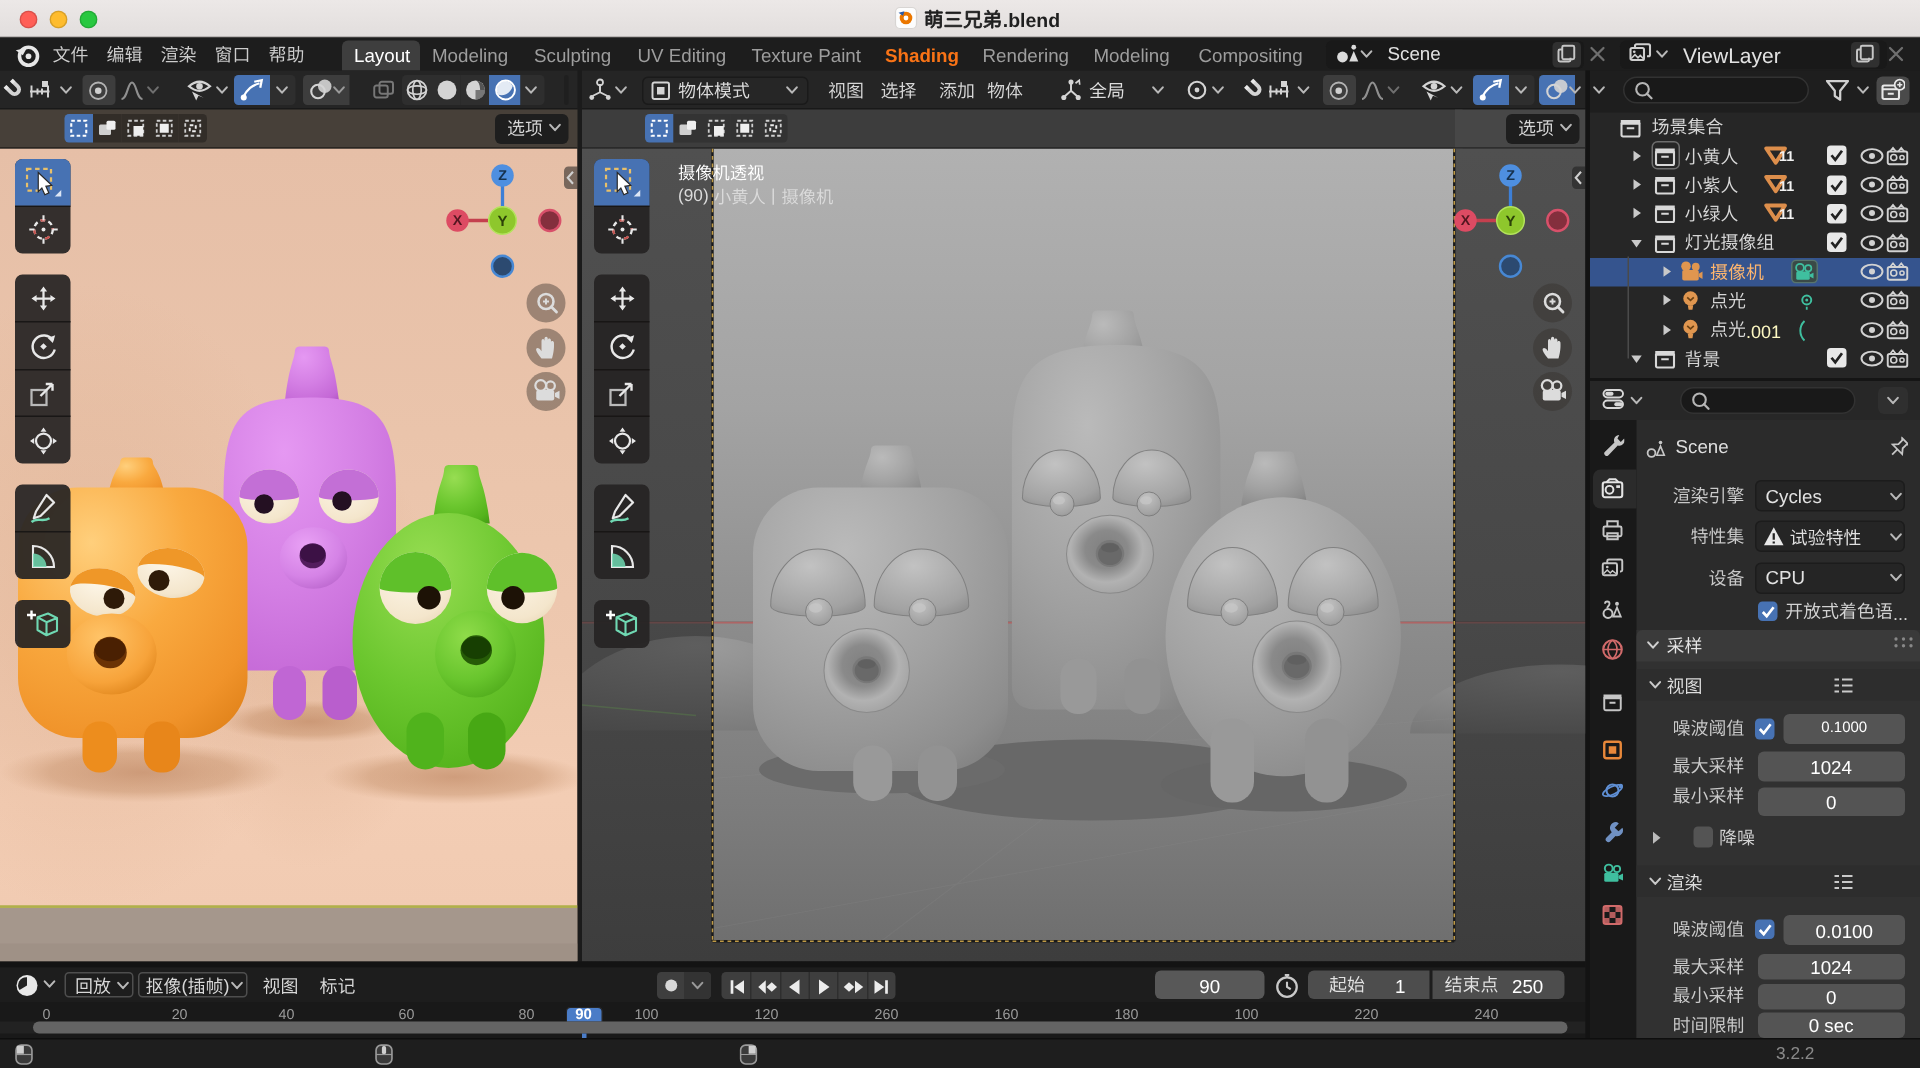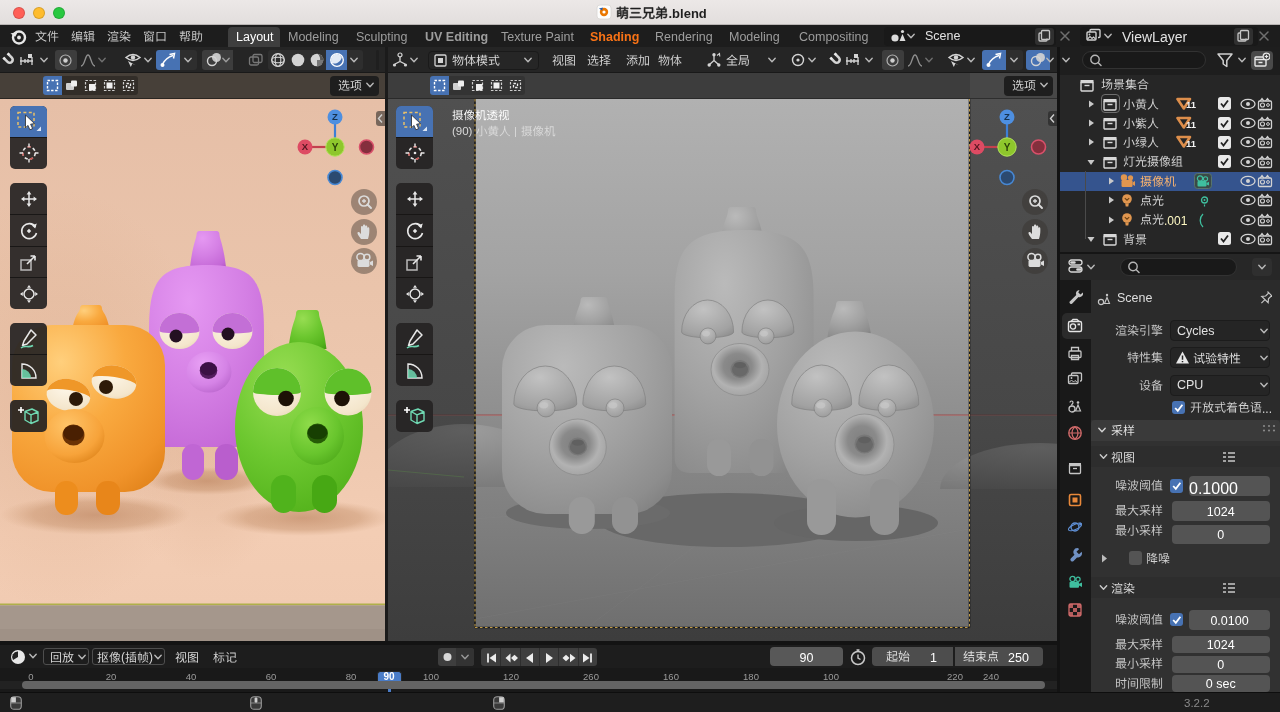--- a/index.html
+++ b/index.html
@@ -143,21 +143,21 @@
 <svg style="position:absolute;left:179.0px;top:29.70px;" width="24.0" height="13.4" viewBox="0 -900 2000 1120" fill="#cccccc">
     <g transform="scale(1,-1)">
       <use href="#g12" x="0"></use>
       <use href="#g13" x="1000"></use>
     </g>
   </svg>
 <div style="position:absolute;left:228px;top:27px;width:52px;height:20px;background:#3e3e3e;border-radius:4px 4px 0 0;"></div>
 <div style="position:absolute;left:236px;top:31px;font-size:12.5px;color:#ffffff;font-weight:400;white-space:nowrap;line-height:1;">Layout</div>
 <div style="position:absolute;left:288px;top:31px;font-size:12.5px;color:#9d9d9d;font-weight:400;white-space:nowrap;line-height:1;">Modeling</div>
 <div style="position:absolute;left:356px;top:31px;font-size:12.5px;color:#9d9d9d;font-weight:400;white-space:nowrap;line-height:1;">Sculpting</div>
-<div style="position:absolute;left:425px;top:31px;font-size:12.5px;color:#9d9d9d;font-weight:700;white-space:nowrap;line-height:1;">UV Editing</div>
+<div style="position:absolute;left:425px;top:31px;font-size:12.5px;color:#9d9d9d;font-weight:400;white-space:nowrap;line-height:1;">UV Editing</div>
 <div style="position:absolute;left:501px;top:31px;font-size:12.5px;color:#9d9d9d;font-weight:400;white-space:nowrap;line-height:1;">Texture Paint</div>
 <div style="position:absolute;left:590px;top:31px;font-size:12.5px;color:#f97316;font-weight:700;white-space:nowrap;line-height:1;">Shading</div>
 <div style="position:absolute;left:655px;top:31px;font-size:12.5px;color:#9d9d9d;font-weight:400;white-space:nowrap;line-height:1;">Rendering</div>
 <div style="position:absolute;left:729px;top:31px;font-size:12.5px;color:#9d9d9d;font-weight:400;white-space:nowrap;line-height:1;">Modeling</div>
 <div style="position:absolute;left:799px;top:31px;font-size:12.5px;color:#9d9d9d;font-weight:400;white-space:nowrap;line-height:1;">Compositing</div>
 <div style="position:absolute;left:884px;top:26.5px;width:172px;height:19px;background:#191919;border-radius:4px;"></div>
 <div style="position:absolute;left:1080px;top:26.5px;width:178px;height:19px;background:#191919;border-radius:4px;"></div>
 <svg style="position:absolute;left:889px;top:27px;" width="18" height="18" viewBox="0 0 18 18">
     <circle cx="6" cy="11" r="3.6" fill="#dcdcdc"></circle>
 <path d="M10.5 14 L13.5 7 L16.5 14 Z" fill="#dcdcdc"></path>
@@ -996,31 +996,31 @@
 <svg style="position:absolute;left:963.0px;top:650.20px;" width="36.0" height="13.4" viewBox="0 -900 3000 1120" fill="#e2e2e2">
     <g transform="scale(1,-1)">
       <use href="#g43" x="0"></use>
       <use href="#g44" x="1000"></use>
       <use href="#g45" x="2000"></use>
     </g>
   </svg>
 <div style="position:absolute;left:1008px;top:652px;font-size:12.5px;color:#ffffff;font-weight:400;white-space:nowrap;line-height:1;">250</div>
 <div style="position:absolute;left:0px;top:668px;width:1057px;height:24px;background:#191919;"></div>
 <div style="position:absolute;left:17px;top:671.5px;font-size:9.5px;color:#9b9b9b;font-weight:400;white-space:nowrap;line-height:1;width:28px;text-align:center;">0</div>
-<div style="position:absolute;left:97px;top:671.5px;font-size:9.5px;color:#9b9b9b;font-weight:400;white-space:nowrap;line-height:1;width:28px;text-align:center;">20</div>
+<div style="position:absolute;left:97px;top:671.5px;font-size:9.5px;color:#9b9b9b;font-weight:400;white-space:nowrap;line-height:1;width:28px;text-align:right;">20</div>
 <div style="position:absolute;left:177px;top:671.5px;font-size:9.5px;color:#9b9b9b;font-weight:400;white-space:nowrap;line-height:1;width:28px;text-align:center;">40</div>
 <div style="position:absolute;left:257px;top:671.5px;font-size:9.5px;color:#9b9b9b;font-weight:400;white-space:nowrap;line-height:1;width:28px;text-align:center;">60</div>
 <div style="position:absolute;left:337px;top:671.5px;font-size:9.5px;color:#9b9b9b;font-weight:400;white-space:nowrap;line-height:1;width:28px;text-align:center;">80</div>
 <div style="position:absolute;left:417px;top:671.5px;font-size:9.5px;color:#9b9b9b;font-weight:400;white-space:nowrap;line-height:1;width:28px;text-align:center;">100</div>
 <div style="position:absolute;left:497px;top:671.5px;font-size:9.5px;color:#9b9b9b;font-weight:400;white-space:nowrap;line-height:1;width:28px;text-align:center;">120</div>
 <div style="position:absolute;left:577px;top:671.5px;font-size:9.5px;color:#9b9b9b;font-weight:400;white-space:nowrap;line-height:1;width:28px;text-align:center;">260</div>
 <div style="position:absolute;left:657px;top:671.5px;font-size:9.5px;color:#9b9b9b;font-weight:400;white-space:nowrap;line-height:1;width:28px;text-align:center;">160</div>
 <div style="position:absolute;left:737px;top:671.5px;font-size:9.5px;color:#9b9b9b;font-weight:400;white-space:nowrap;line-height:1;width:28px;text-align:center;">180</div>
 <div style="position:absolute;left:817px;top:671.5px;font-size:9.5px;color:#9b9b9b;font-weight:400;white-space:nowrap;line-height:1;width:28px;text-align:center;">100</div>
-<div style="position:absolute;left:897px;top:671.5px;font-size:9.5px;color:#9b9b9b;font-weight:400;white-space:nowrap;line-height:1;width:28px;text-align:center;margin-left:44px;">220</div>
+<div style="position:absolute;left:897px;top:671.5px;font-size:9.5px;color:#9b9b9b;font-weight:400;white-space:nowrap;line-height:1;width:28px;text-align:center;">220</div>
 <div style="position:absolute;left:977px;top:671.5px;font-size:9.5px;color:#9b9b9b;font-weight:400;white-space:nowrap;line-height:1;width:28px;text-align:center;">240</div>
 <div style="position:absolute;left:376.5px;top:670.5px;width:25px;height:11px;background:#4a7cc7;border-radius:3.5px 3.5px 0 0;border:1px solid #262626;border-bottom:none;"></div>
 <div style="position:absolute;left:376.5px;top:672px;font-size:10px;color:#ffffff;font-weight:400;white-space:nowrap;line-height:1;width:25px;text-align:center;"><b>90</b></div>
 <div style="position:absolute;left:0px;top:681px;width:1057px;height:8px;background:#222222;"></div>
 <div style="position:absolute;left:22px;top:681px;width:1023px;height:8px;background:#646464;border-radius:4px;"></div>
 <div style="position:absolute;left:388px;top:689px;width:3px;height:3px;background:#4a7cc7;"></div>
 <div style="position:absolute;left:0px;top:692px;width:1280px;height:20px;background:#1e1e1e;border-top:1px solid #0e0e0e;"></div>
 <svg style="position:absolute;left:10px;top:695.5px;" width="12" height="14" viewBox="0 0 12 14">
     <rect x="0.7" y="0.7" width="10.6" height="12.6" rx="3.4" fill="#3a3a3a" stroke="#9a9a9a" stroke-width="1.1"></rect>
     <path d="M1.2 1.2 H5.9 V6.5 H1.2 Z" fill="#cfcfcf"></path>
@@ -1516,21 +1516,21 @@
       <use href="#g71" x="1000"></use>
       <use href="#g72" x="2000"></use>
       <use href="#g73" x="3000"></use>
     </g>
   </svg>
 <div style="position:absolute;left:1169.5px;top:479px;width:13.5px;height:13.5px;background:#4772b3;border-radius:3px;"></div>
 <svg style="position:absolute;left:1169.5px;top:479px;" width="13.5" height="13.5" viewBox="0 0 13.5 13.5">
     <path d="M3.2 7 L5.8 9.8 L10.4 3.8" stroke="#fff" stroke-width="1.8" fill="none"></path>
   </svg>
 <div style="position:absolute;left:1189px;top:476px;width:81px;height:19.5px;background:#545454;border-radius:4px;"></div>
-<div style="position:absolute;left:1189px;top:480.5px;font-size:16px;color:#ffffff;font-weight:400;white-space:nowrap;line-height:1;width:81px;">0.1000</div>
+<div style="position:absolute;left:1189px;top:480.5px;font-size:10px;color:#ffffff;font-weight:400;white-space:nowrap;line-height:1;width:81px;text-align:center;">0.1000</div>
 <svg style="position:absolute;left:1115.0px;top:504.30px;" width="48.0" height="13.4" viewBox="0 -900 4000 1120" fill="#c9c9c9">
     <g transform="scale(1,-1)">
       <use href="#g74" x="0"></use>
       <use href="#g75" x="1000"></use>
       <use href="#g68" x="2000"></use>
       <use href="#g69" x="3000"></use>
     </g>
   </svg>
 <div style="position:absolute;left:1171.5px;top:501px;width:98.5px;height:19.5px;background:#545454;border-radius:4px;"></div>
 <div style="position:absolute;left:1171.5px;top:505.5px;font-size:12.5px;color:#ffffff;font-weight:400;white-space:nowrap;line-height:1;width:98.5px;text-align:center;">1024</div>

